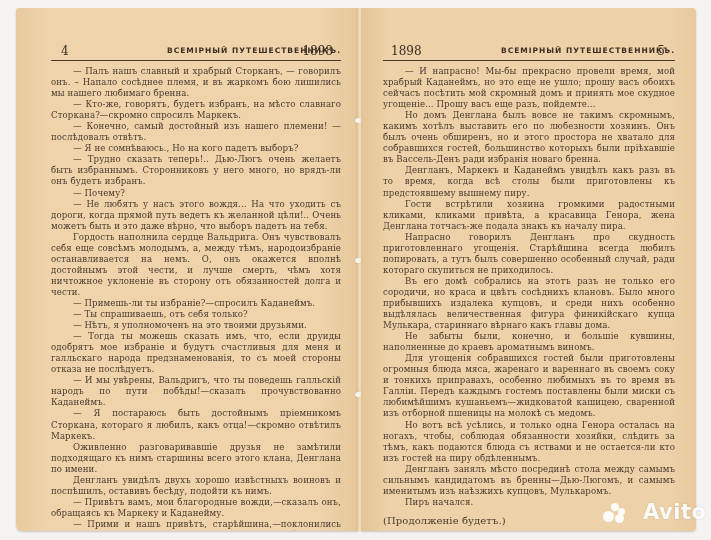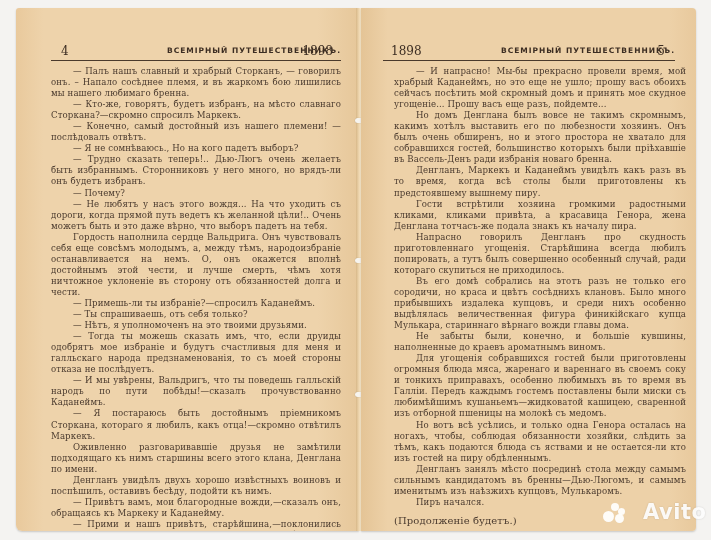--- a/index.html
+++ b/index.html
@@ -51,21 +51,21 @@
     .page.left .rh-num.pg { left: 10px; }
     .page.left .rh-num.yr { right: 8px; }
     .page.right .rh-num.pg { right: 10px; }
     .page.right .rh-num.yr { left: 8px; }
     .text {
       position: absolute; top: 58px;
       font-size: 8.6px; line-height: 11.05px; color: #4a3a2e;
       text-align: justify; letter-spacing: 0.1px;
     }
     .page.left .text { left: 35px; width: 290px; }
-    .page.right .text { left: 33px; width: 292px; }
+    .page.right .text { left: 22px; width: 292px; }
     .text p { margin: 0; text-indent: 22px; }
     .text p.center { text-indent: 0; margin-top: 7px; font-size: 10px; }
     .watermark {
       position: absolute; left: 603px; top: 500px;
       display: flex; align-items: center; gap: 14px;
       color: rgba(255,255,255,0.92);
       font-family: "DejaVu Sans", "Liberation Sans", sans-serif;
       font-size: 21px; font-weight: bold; letter-spacing: 0.5px;
       text-shadow: 0 0 2px rgba(0,0,0,0.15);
     }
@@ -116,21 +116,21 @@
       <span class="rh-num yr">1898</span>
       <span class="rh-title">ВСЕМІРНЫЙ ПУТЕШЕСТВЕННИКЪ.</span>
       <span class="rh-num pg">5</span>
     </div>
     <div class="text">
       <p>— И напрасно! Мы-бы прекрасно провели время, мой храбрый Каданеймъ, но это еще не ушло; прошу васъ обоихъ сейчасъ посѣтить мой скромный домъ и принять мое скудное угощеніе... Прошу васъ еще разъ, пойдемте...</p>
       <p>Но домъ Денглана былъ вовсе не такимъ скромнымъ, какимъ хотѣлъ выставить его по любезности хозяинъ. Онъ былъ очень обширенъ, но и этого простора не хватало для собравшихся гостей, большинство которыхъ были пріѣхавшіе въ Вассель-Денъ ради избранія новаго бренна.</p>
       <p>Денгланъ, Маркекъ и Каданеймъ увидѣлъ какъ разъ въ то время, когда всѣ столы были приготовлены къ предстоявшему вышнему пиру.</p>
       <p>Гости встрѣтили хозяина громкими радостными кликами, кликами привѣта, а красавица Генора, жена Денглана тотчасъ-же подала знакъ къ началу пира.</p>
       <p>Напрасно говорилъ Денгланъ про скудность приготовленнаго угощенія. Старѣйшина всегда любилъ попировать, а тутъ былъ совершенно особенный случай, ради котораго скупиться не приходилось.</p>
-      <p>Въ его домѣ собрались на этотъ разъ не только его сородичи, но краса и цвѣтъ сосѣднихъ клановъ. Было много прибывшихъ издалека купцовъ, и среди нихъ особенно выдѣлялась величественная фигура финикійскаго купца Мулькара, стариннаго вѣрнаго вожди главы дома.</p>
+      <p>Въ его домѣ собрались на этотъ разъ не только его сородичи, но краса и цвѣтъ сосѣднихъ клановъ. Было много прибывшихъ издалека купцовъ, и среди нихъ особенно выдѣлялась величественная фигура финикійскаго купца Мулькара, стариннаго вѣрнаго какъ главы дома.</p>
       <p>Не забыты были, конечно, и большіе кувшины, наполненные до краевъ ароматнымъ виномъ.</p>
       <p>Для угощенія собравшихся гостей были приготовлены огромныя блюда мяса, жаренаго и вареннаго въ своемъ соку и тонкихъ приправахъ, особенно любимыхъ въ то время въ Галліи. Передъ каждымъ гостемъ поставлены были миски съ любимѣйшимъ кушаньемъ—жидковатой кашицею, сваренной изъ отборной пшеницы на молокѣ съ медомъ.</p>
       <p>Но вотъ всѣ усѣлись, и только одна Генора осталась на ногахъ, чтобы, соблюдая обязанности хозяйки, слѣдить за тѣмъ, какъ подаются блюда съ яствами и не остается-ли кто изъ гостей на пиру обдѣленнымъ.</p>
       <p>Денгланъ занялъ мѣсто посрединѣ стола между самымъ сильнымъ кандидатомъ въ бренны—Дью-Люгомъ, и самымъ именитымъ изъ наѣзжихъ купцовъ, Мулькаромъ.</p>
       <p>Пиръ начался.</p>
       <p class="center">(Продолженіе будетъ.)</p>
     </div>
   </div>
 
   <div class="watermark">

